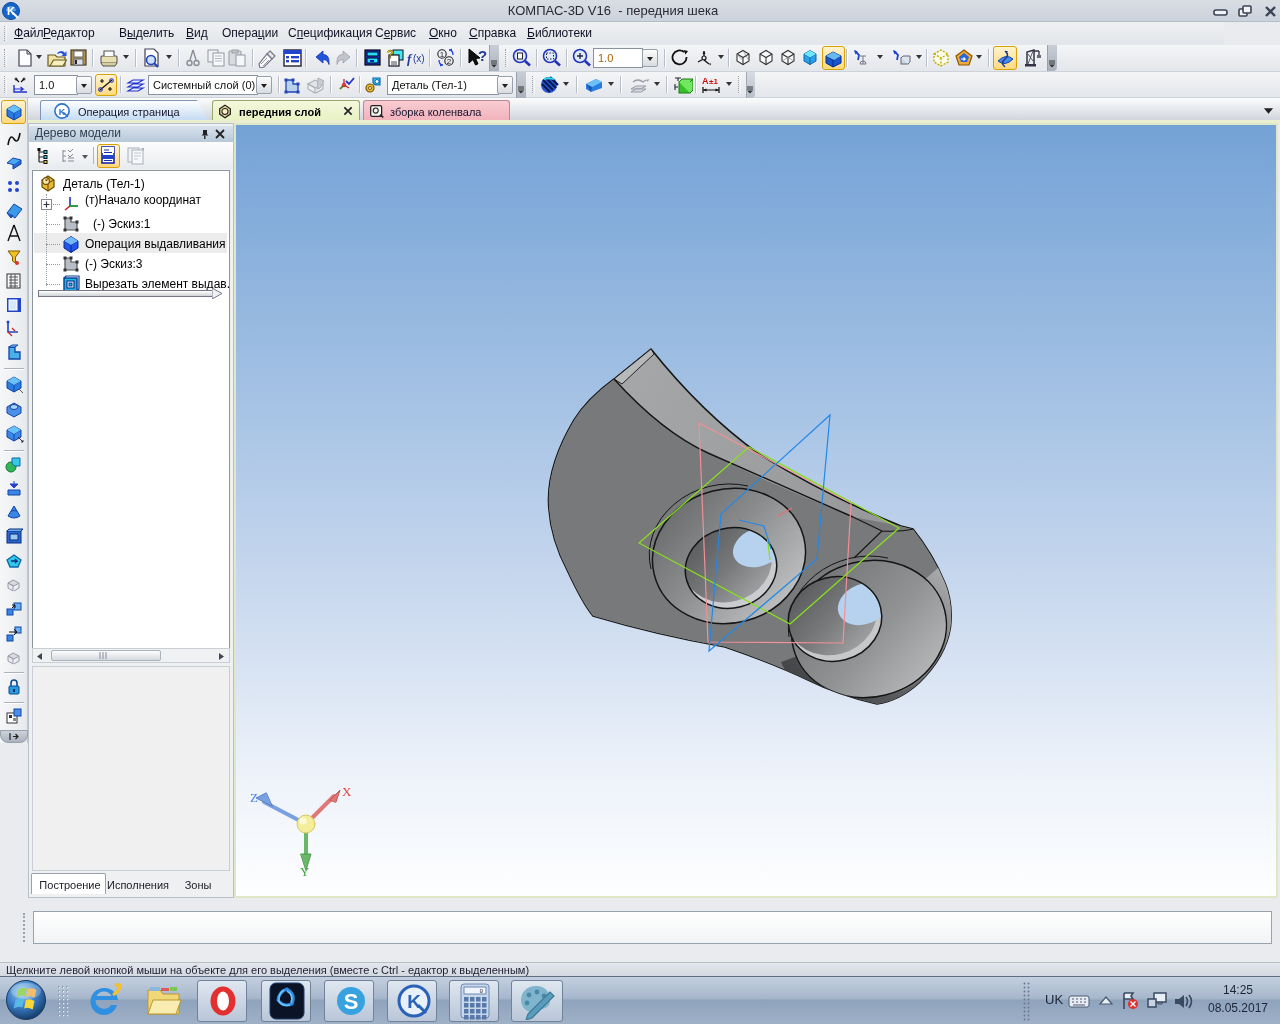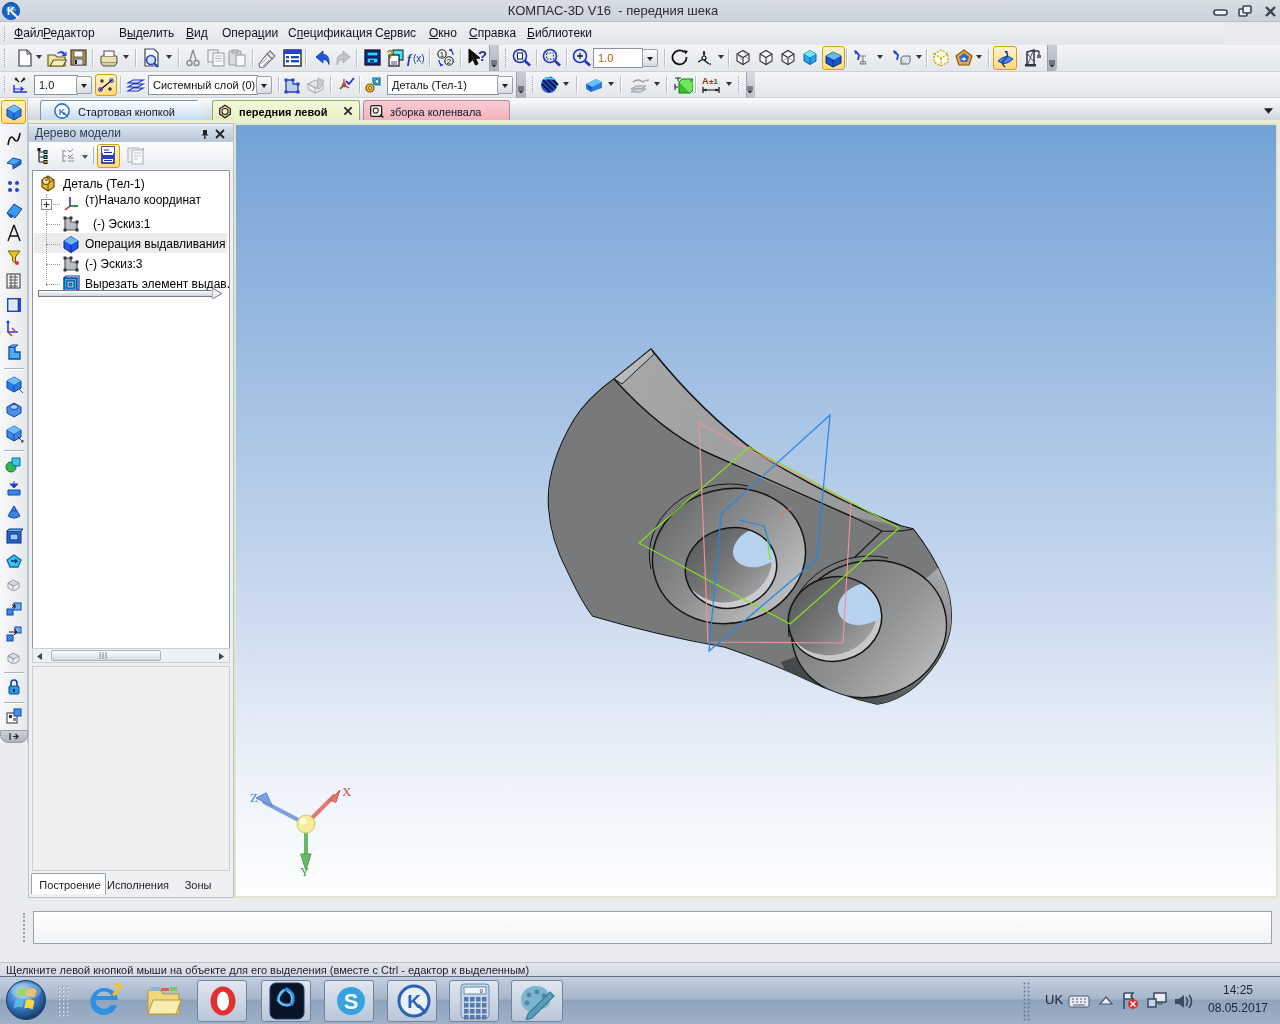--- a/index.html
+++ b/index.html
@@ -394,26 +394,26 @@
 </div>
 <div class="abs" id="tabrow">
  <div class="dtab" style="left:40px;width:170px;background:linear-gradient(#fdfeff,#bcd6f0);border-color:#7e96b4;clip-path:polygon(0 0,calc(100% - 13px) 0,100% 100%,0 100%);font-size:11px"></div>
  <div class="dtab" style="left:363px;width:147px;background:linear-gradient(#f8ccd2,#f2aeb8);border-color:#b88a94"></div>
  <div class="dtab" style="left:212px;width:148px;background:linear-gradient(#f3f8dc,#e7f0c0);border-color:#99a66c"></div>
  <svg class="abs" style="left:54px;top:5px" width="16" height="16" viewBox="0 0 18 18">
   <circle cx="9" cy="9" r="8" fill="#fff" stroke="#2a72c8" stroke-width="1.8"></circle>
   <text x="9" y="13" font-size="10" font-weight="bold" fill="#2a72c8" text-anchor="middle" font-family="Liberation Sans">K</text>
   <path d="M10.5 10.5 L15.5 15.5" stroke="#2a72c8" stroke-width="1.6"></path>
  </svg>
- <span class="abs" style="left:78px;top:8px;color:#14142e;font-size:11px">Стартовая кнопкой</span>
+ <span class="abs" style="left:78px;top:8px;color:#14142e;font-size:11px">Операция страница</span>
  <svg class="abs" style="left:217px;top:5px" width="16" height="16" viewBox="0 0 18 17">
   <path d="M3 6 L9 2 L15 6 L15 12 L9 16 L3 12 Z" fill="#e8d898" stroke="#222" stroke-width="1.4"></path>
   <circle cx="9" cy="9" r="3.4" fill="#f8f0c8" stroke="#222" stroke-width="1.2"></circle>
  </svg>
- <span class="abs" style="left:239px;top:8px;font-weight:bold;color:#000;font-size:11px">передния левой</span>
+ <span class="abs" style="left:239px;top:8px;font-weight:bold;color:#000;font-size:11px">передния слой</span>
  <svg class="abs" style="left:343px;top:8px" width="10" height="10" viewBox="0 0 11 11">
       <path d="M1.5 1.5 L9.5 9.5 M9.5 1.5 L1.5 9.5" stroke="#222" stroke-width="1.8"></path>
     </svg>
  <svg class="abs" style="left:369px;top:5px" width="16" height="16" viewBox="0 0 19 17">
   <rect x="2" y="2" width="13" height="13" rx="2" fill="#f4f4f0" stroke="#222" stroke-width="1.5"></rect>
   <circle cx="8" cy="8" r="3" fill="none" stroke="#222" stroke-width="1.3"></circle>
   <path d="M13 13 l4 3" stroke="#222" stroke-width="2"></path>
  </svg>
  <span class="abs" style="left:390px;top:8px;color:#14142e;font-size:11px">зборка коленвала</span>
  <svg class="abs" style="left:1263px;top:9px" width="11" height="8" viewBox="0 0 12 8">

